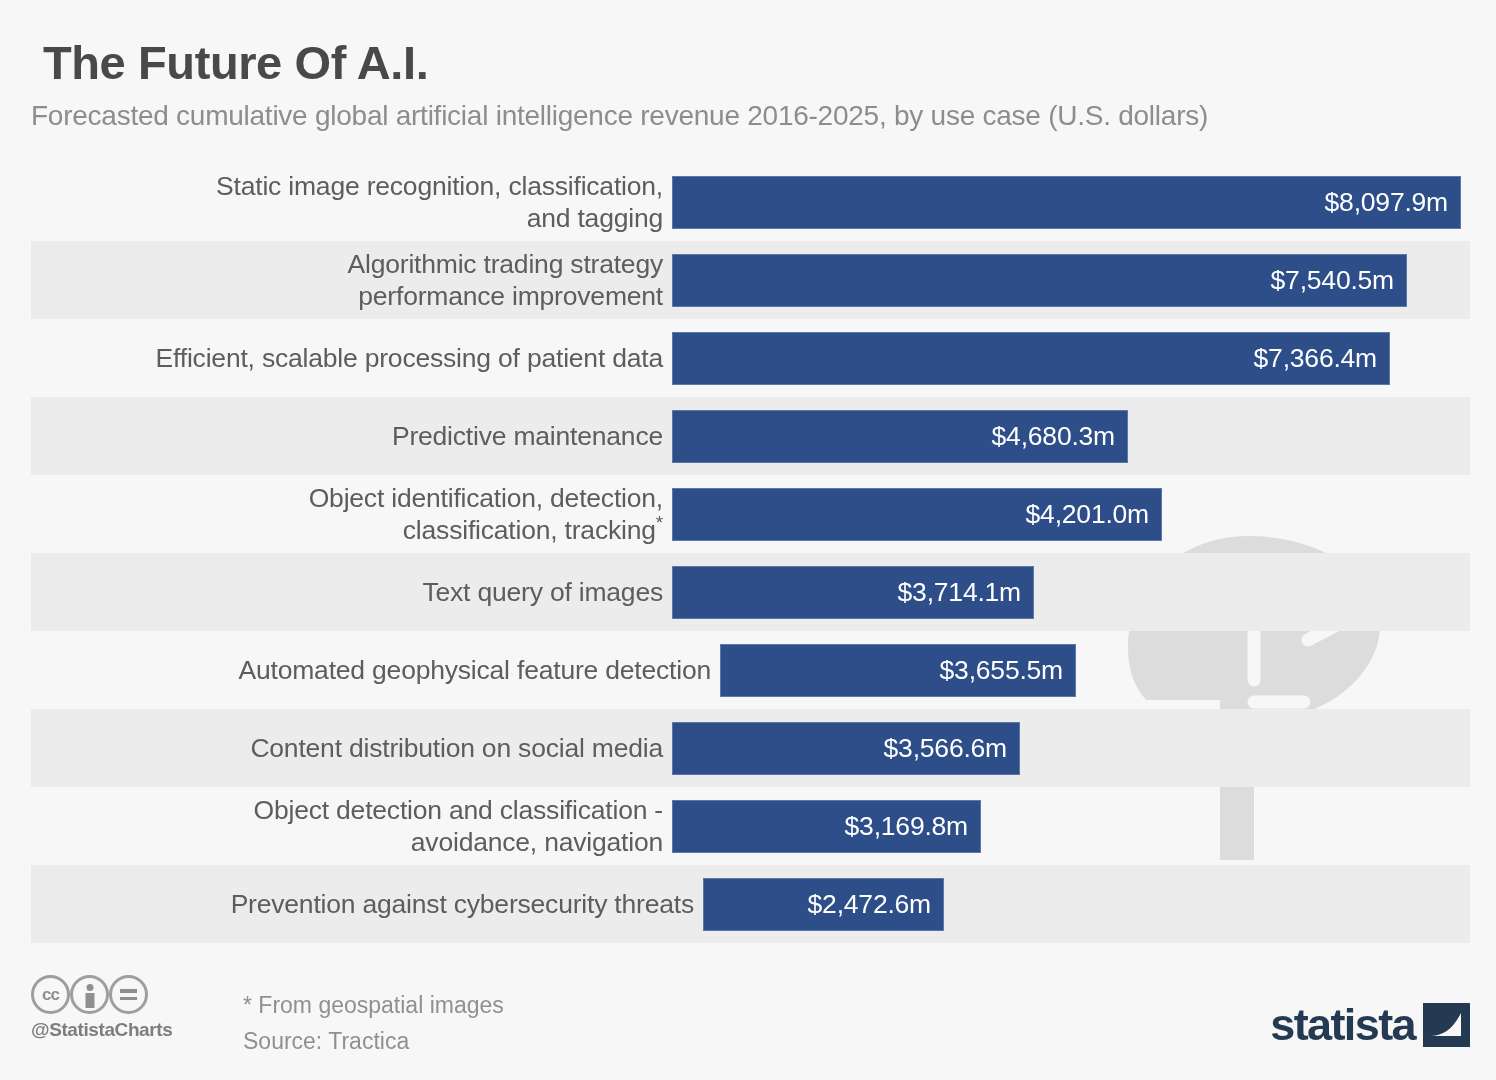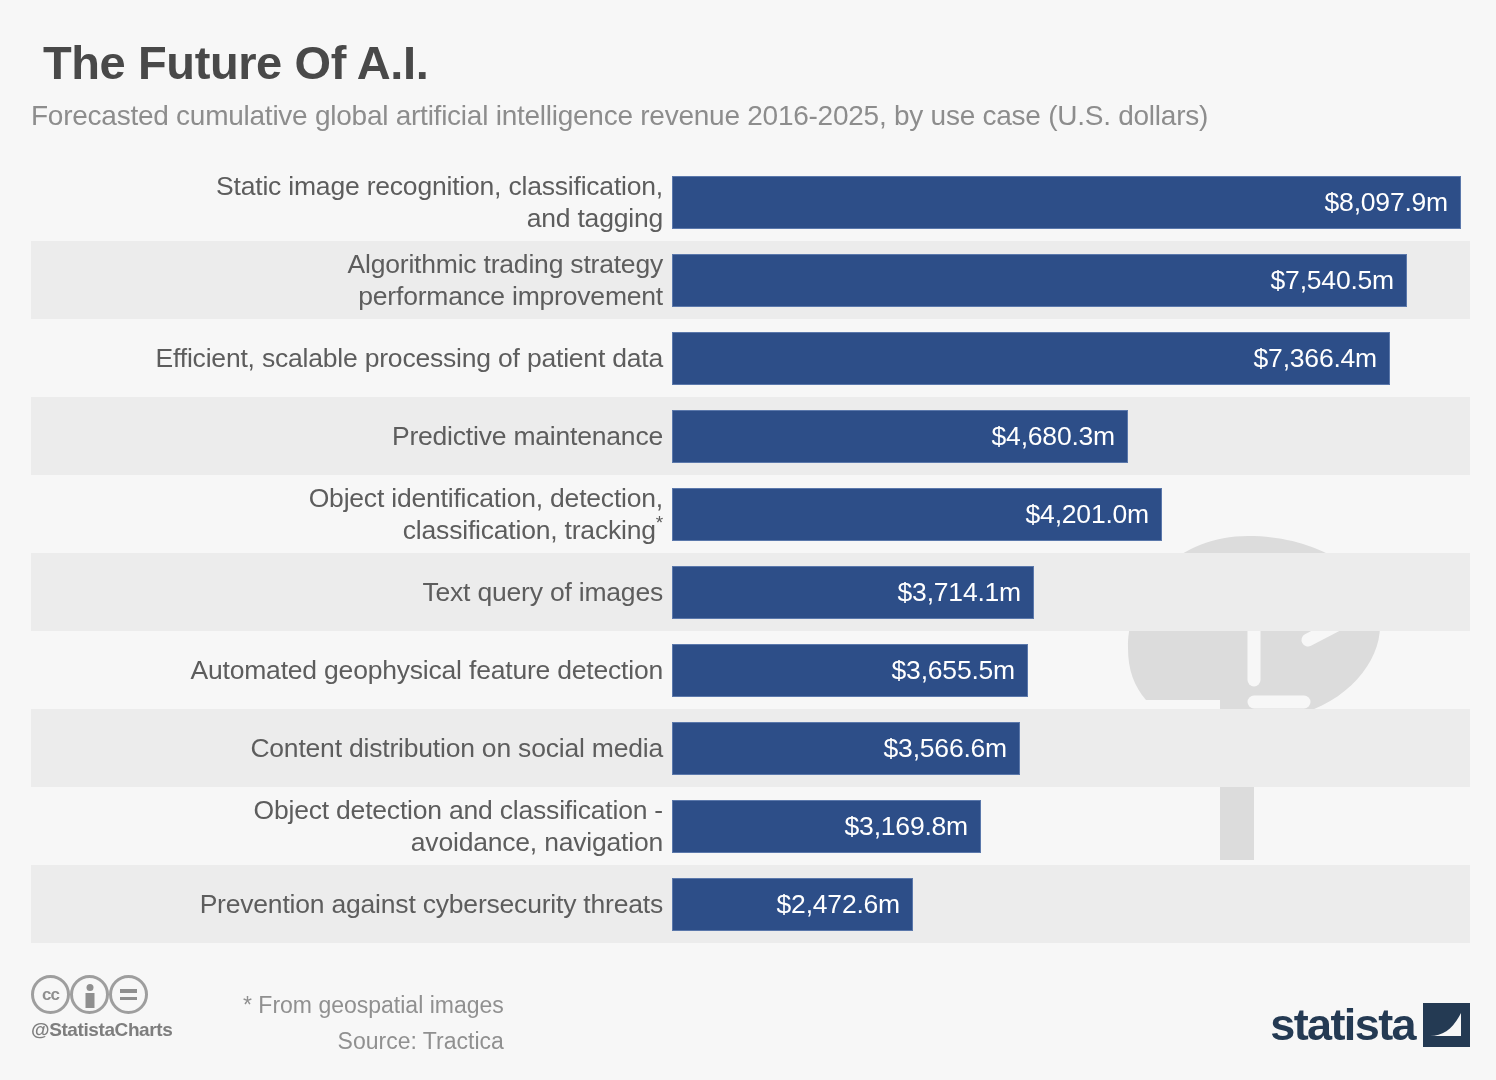--- a/index.html
+++ b/index.html
@@ -191,21 +191,20 @@
   .source-block {
     position: absolute;
     left: 212px;
     top: 13px;
   }
   .footnote, .source {
     font-size: 23px;
     color: #909090;
     line-height: 1.55;
     white-space: nowrap;
-    text-align: right;
   }
 
   .statista-logo {
     position: absolute;
     right: 26px;
     top: 1002px;
     display: flex;
     align-items: center;
     gap: 8px;
   }
@@ -298,21 +297,21 @@
       </div>
       <div class="row" style="height: 78px;">
         <div class="band"></div>
         <div class="row-label"><span>Text query of images</span></div>
         <div class="bar-wrap">
           <div class="bar" style="width: 362px;">
             <span class="bar-value">$3,714.1m</span>
           </div>
         </div>
       </div>
-      <div class="row plain" style="height: 78px;">
+      <div class="row plain" style="height: 78px; padding-left: 48px;">
         <div class="band"></div>
         <div class="row-label"><span>Automated geophysical feature detection</span></div>
         <div class="bar-wrap">
           <div class="bar" style="width: 356px;">
             <span class="bar-value">$3,655.5m</span>
           </div>
         </div>
       </div>
       <div class="row" style="height: 78px;">
         <div class="band"></div>
@@ -325,21 +324,21 @@
       </div>
       <div class="row plain" style="height: 78px;">
         <div class="band"></div>
         <div class="row-label"><span>Object detection and classification -</span><br><span>avoidance, navigation</span></div>
         <div class="bar-wrap">
           <div class="bar" style="width: 309px;">
             <span class="bar-value">$3,169.8m</span>
           </div>
         </div>
       </div>
-      <div class="row" style="height: 78px;">
+      <div class="row" style="height: 78px; padding-left: 31px;">
         <div class="band"></div>
         <div class="row-label"><span>Prevention against cybersecurity threats</span></div>
         <div class="bar-wrap">
           <div class="bar" style="width: 241px;">
             <span class="bar-value">$2,472.6m</span>
           </div>
         </div>
       </div>
     </div>
 

